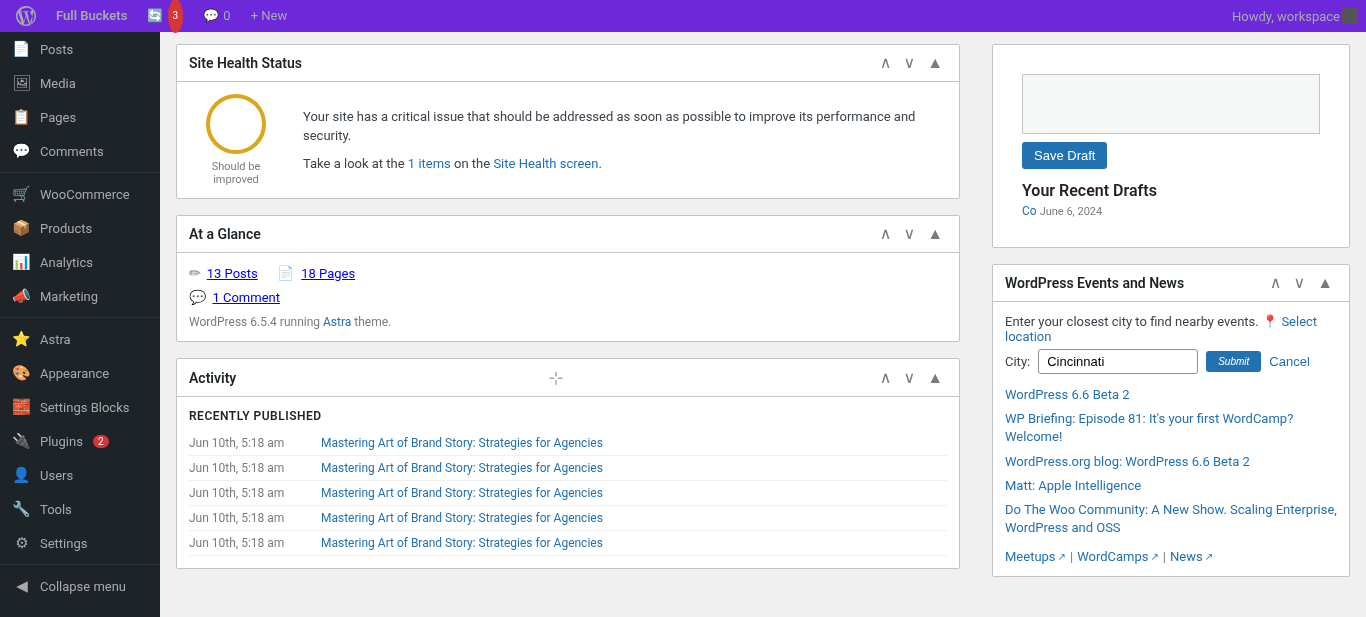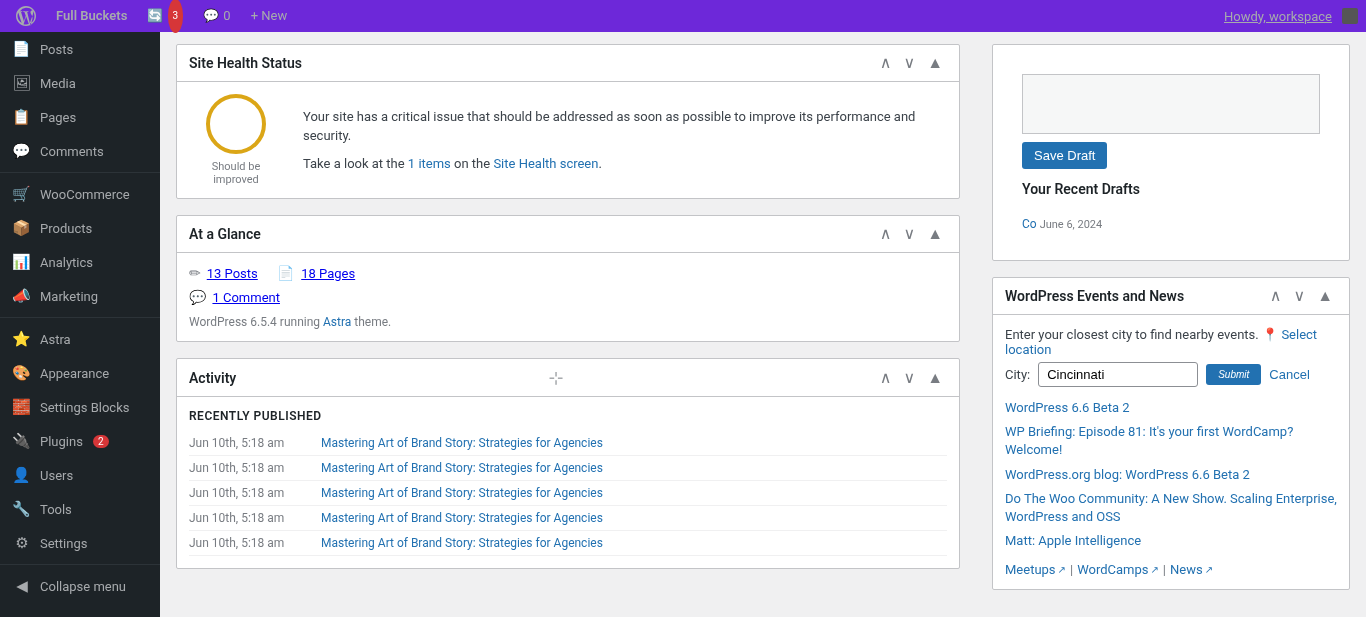--- a/index.html
+++ b/index.html
@@ -7,21 +7,21 @@
 
     
     #wpadminbar {
       position: fixed; top: 0; left: 0; right: 0; height: 32px;
       background: #6d28d9; color: #a7aaad; display: flex; align-items: center;
       z-index: 9999; padding: 0 8px; gap: 4px;
     }
     #wpadminbar .ab-item { color: #a7aaad; text-decoration: none; padding: 0 8px; line-height: 32px; font-size: 13px; display: flex; align-items: center; gap: 4px; }
     #wpadminbar .site-name { color: #a7aaad; font-weight: 600; }
     #wpadminbar .updates-count { background: #d63638; color: #fff; border-radius: 50%; padding: 1px 5px; font-size: 10px; }
-    #wpadminbar .howdy { margin-left: auto; display: flex; align-items: center; gap: 10px; text-decoration: underline; }
+    #wpadminbar .howdy { margin-left: auto; display: flex; align-items: center; gap: 2px; }
     #wpadminbar .user-avatar { width: 16px; height: 16px; background: #555; border-radius: 2px; }
 
     
     #adminmenu {
       width: 160px; background: #1d2327; color: #a7aaad;
       padding-top: 32px; flex-shrink: 0; overflow-y: auto; height: 617px;
     }
     .menu-item {
       display: flex; align-items: center; gap: 8px;
       padding: 8px 12px; cursor: pointer; color: #a7aaad; font-size: 13px;
@@ -80,21 +80,21 @@
     .glance-stat .icon { color: #787c82; font-size: 14px; }
     .glance-version { font-size: 12px; color: #787c82; }
     .glance-version a { color: #2271b1; text-decoration: none; }
 
     
     .activity-section h3 { font-size: 12px; font-weight: 600; text-transform: uppercase; color: #1d2327; margin-bottom: 8px; letter-spacing: 0.5px; }
     .activity-row { display: flex; gap: 12px; padding: 5px 0; border-bottom: 1px solid #f0f0f1; font-size: 12px; }
     .activity-row .time { color: #787c82; white-space: nowrap; min-width: 120px; }
     .activity-row a { color: #2271b1; text-decoration: none; }
     .drag-icon { color: #a7aaad; font-size: 18px; cursor: move; }
-    .draft-title { font-size: 14px; font-weight: 600; color: #1d2327; margin-bottom: 20px; }
+    .draft-title { font-size: 16px; font-weight: 600; color: #1d2327; margin-bottom: 4px; }
     .draft-item { font-size: 12px; }
     .draft-item a { color: #2271b1; text-decoration: none; }
     .draft-date { color: #787c82; font-size: 11px; }
 
     .save-draft-btn {
       background: #2271b1; color: #fff; border: none; border-radius: 3px;
       padding: 6px 12px; cursor: pointer; font-size: 13px; margin-bottom: 12px;
     }
 
     
@@ -351,22 +351,22 @@
         <div class="city-row">
           <label class="city-label">City:</label>
           <input type="text" class="city-input" value="Cincinnati" style="">
           <button class="submit-btn">Submit</button>
           <button class="cancel-btn">Cancel</button>
         </div>
         <div class="news-links">
           <a href="#" class="news-link">WordPress 6.6 Beta 2</a>
           <a href="#" class="news-link">WP Briefing: Episode 81: It's your first WordCamp? Welcome!</a>
           <a href="#" class="news-link">WordPress.org blog: WordPress 6.6 Beta 2</a>
+          <a href="#" class="news-link">Matt: Apple Intelligence</a>
           <a href="#" class="news-link">Do The Woo Community: A New Show. Scaling Enterprise, WordPress and OSS</a>
-          <a href="#" class="news-link">Matt: Apple Intelligence</a>
         </div>
         <div class="footer-links">
           <a href="#">Meetups <span class="ext-icon">↗</span></a>
           <span class="footer-sep">|</span>
           <a href="#">WordCamps <span class="ext-icon">↗</span></a>
           <span class="footer-sep">|</span>
           <a href="#">News <span class="ext-icon">↗</span></a>
         </div>
       </div>
     </div>

